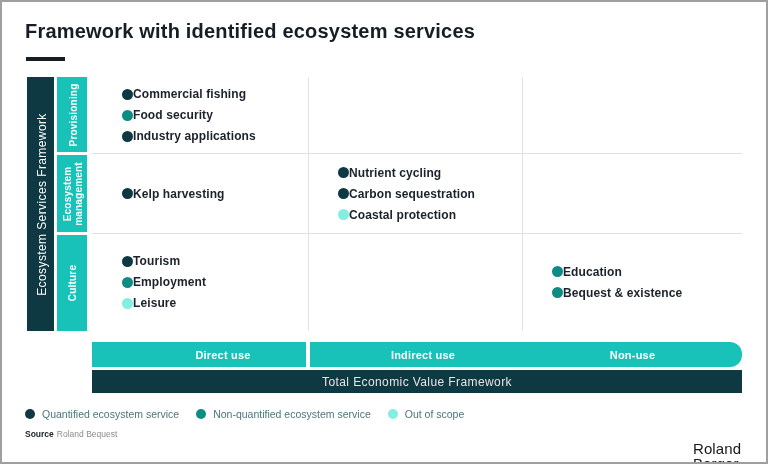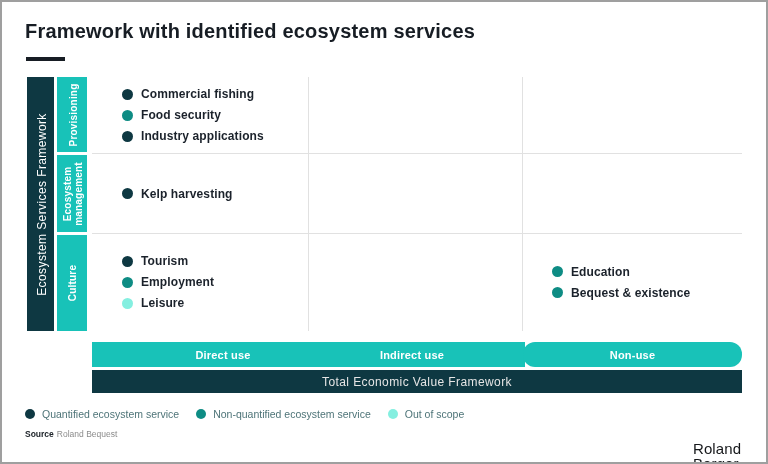--- a/index.html
+++ b/index.html
@@ -48,32 +48,32 @@
     position:absolute; display:flex; flex-direction:column;
     justify-content:center; gap:7px; padding-left:30px;
   }
   .col-0 { left:90px;  width:216px; }
   .col-1 { left:306px; width:214px; }
   .col-2 { left:520px; width:220px; }
   .row-0 { top:75px;  height:76px; }
   .row-1 { top:152px; height:79px; }
   .row-2 { top:231px; height:98px; }
 
-  .item { display:flex; align-items:center; gap:8px; }
+  .item { display:flex; align-items:center; }
   .dot { width:11px; height:11px; border-radius:50%; flex:none; }
   .item-label { font-size:12px; font-weight:700; color:#1b222b; letter-spacing:0.1px; white-space:nowrap; }
 
   
   .use-bar {
     position:absolute; top:340px; height:25px; background:#18c2b8;
     display:flex; align-items:center; justify-content:center;
     color:#fff; font-size:11px; font-weight:700; letter-spacing:0.2px;
   }
   .use-0 { left:90px;  width:214px;padding-left:48px; }
-  .use-1 { left:297px; width:226px; }
+  .use-1 { left:308px; width:226px; }
   .use-2 { left:521px; width:219px;border-radius:12px; }
   .tev-bar {
     position:absolute; left:90px; top:368px; width:650px; height:23px;
     background:#0e3842; color:#e5e5e5; display:flex; align-items:center; justify-content:center;
     font-size:12px; font-weight:400; letter-spacing:0.4px;
   }
 
   
   .legend { position:absolute; left:23px; top:404px; display:flex; align-items:center; gap:17px; height:16px; }
   .legend-entry { display:flex; align-items:center; gap:7px; }
@@ -130,20 +130,34 @@
       </div>
     </div>
   <div class="cell row-0 col-1"></div>
   <div class="cell row-0 col-2"></div>
   <div class="cell row-1 col-0">
       <div class="item">
         <span class="dot " style="background: rgb(14, 56, 66);"></span>
         <span class="item-label">Kelp harvesting</span>
       </div>
     </div>
+  <div class="cell row-1 col-1">
+      <div class="item">
+        <span class="dot " style="background: rgb(14, 56, 66);"></span>
+        <span class="item-label">Nutrient cycling</span>
+      </div>
+      <div class="item">
+        <span class="dot " style="background: rgb(14, 56, 66);"></span>
+        <span class="item-label">Carbon sequestration</span>
+      </div>
+      <div class="item">
+        <span class="dot " style="background: rgb(132, 239, 224);"></span>
+        <span class="item-label">Coastal protection</span>
+      </div>
+    </div>
   <div class="cell row-1 col-2"></div>
   <div class="cell row-2 col-0">
       <div class="item">
         <span class="dot " style="background: rgb(14, 56, 66);"></span>
         <span class="item-label">Tourism</span>
       </div>
       <div class="item">
         <span class="dot " style="background: rgb(14, 140, 132);"></span>
         <span class="item-label">Employment</span>
       </div>

